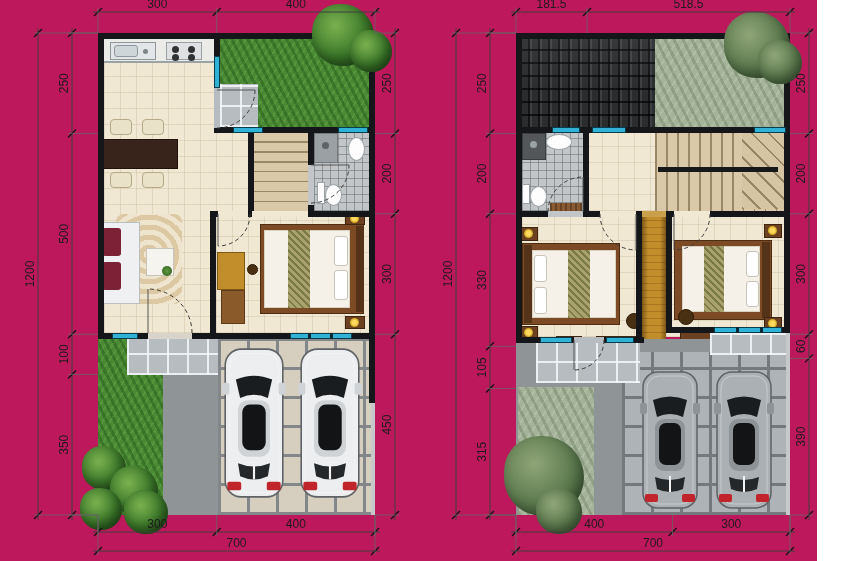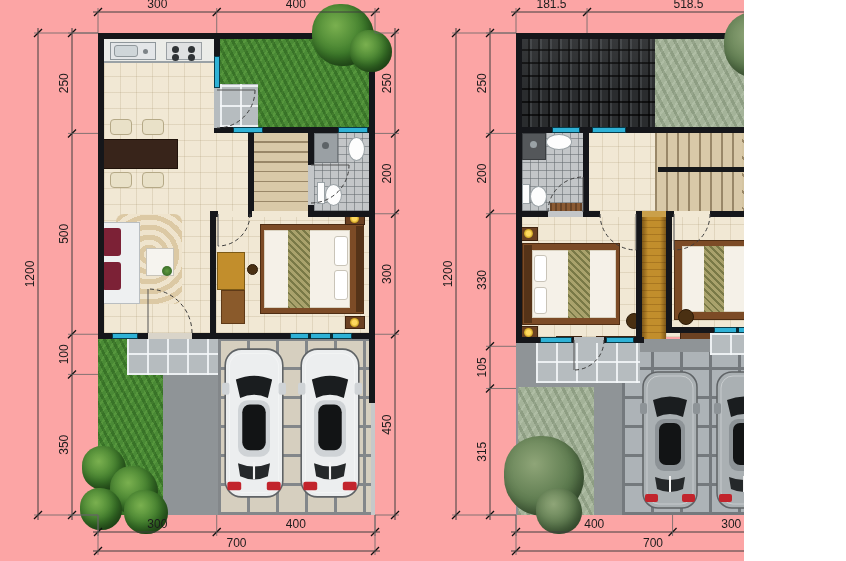--- a/index.html
+++ b/index.html
@@ -1,16 +1,16 @@
 <!DOCTYPE html>
 <html style="--c-wall: #15161a; --c-window: #2fb2d6; --c-marble_floor: #f1e8d4; --c-grass_green: #4a8a35; --c-grass_sage: #a4b399; --c-roof_dark: #2a2c2e; --c-paver_beige: #d6cfbf; --c-paver_gray: #adb3b7; --c-concrete: #8f9497; --c-wood_yellow: #c28e2c; --c-wood_dark: #6b4122; --c-sofa_accent: #7c2136; --c-tail_light: #c2242c; --c-dimension_text: #1c1c1c;"><head>
 <meta charset="utf-8">
 <style>
   html,body{margin:0;padding:0;background:#fff;}
-  #canvas{position:relative;width:744px;height:561px;background:#fca5a5;overflow:hidden;
+  #canvas{position:relative;width:817px;height:561px;background:#be185d;overflow:hidden;
           font-family:"Liberation Sans",sans-serif;}
   .p{position:absolute;box-sizing:border-box;}
   .wall{background:var(--c-wall,#15161a);}
   .marble{background-color:var(--c-marble_floor,#f1e8d4);
     background-image:repeating-linear-gradient(0deg,rgba(160,140,100,.20) 0 1px,transparent 1px 16px),
                      repeating-linear-gradient(90deg,rgba(160,140,100,.20) 0 1px,transparent 1px 16px);}
   .grass-v{background-color:var(--c-grass_green,#4a8a35);
     background-image:repeating-linear-gradient(63deg,rgba(15,60,8,.30) 0 3px,transparent 3px 7px),
                      repeating-linear-gradient(-55deg,rgba(130,195,90,.22) 0 2px,transparent 2px 6px);}
   .grass-s{background-color:var(--c-grass_sage,#a4b399);

